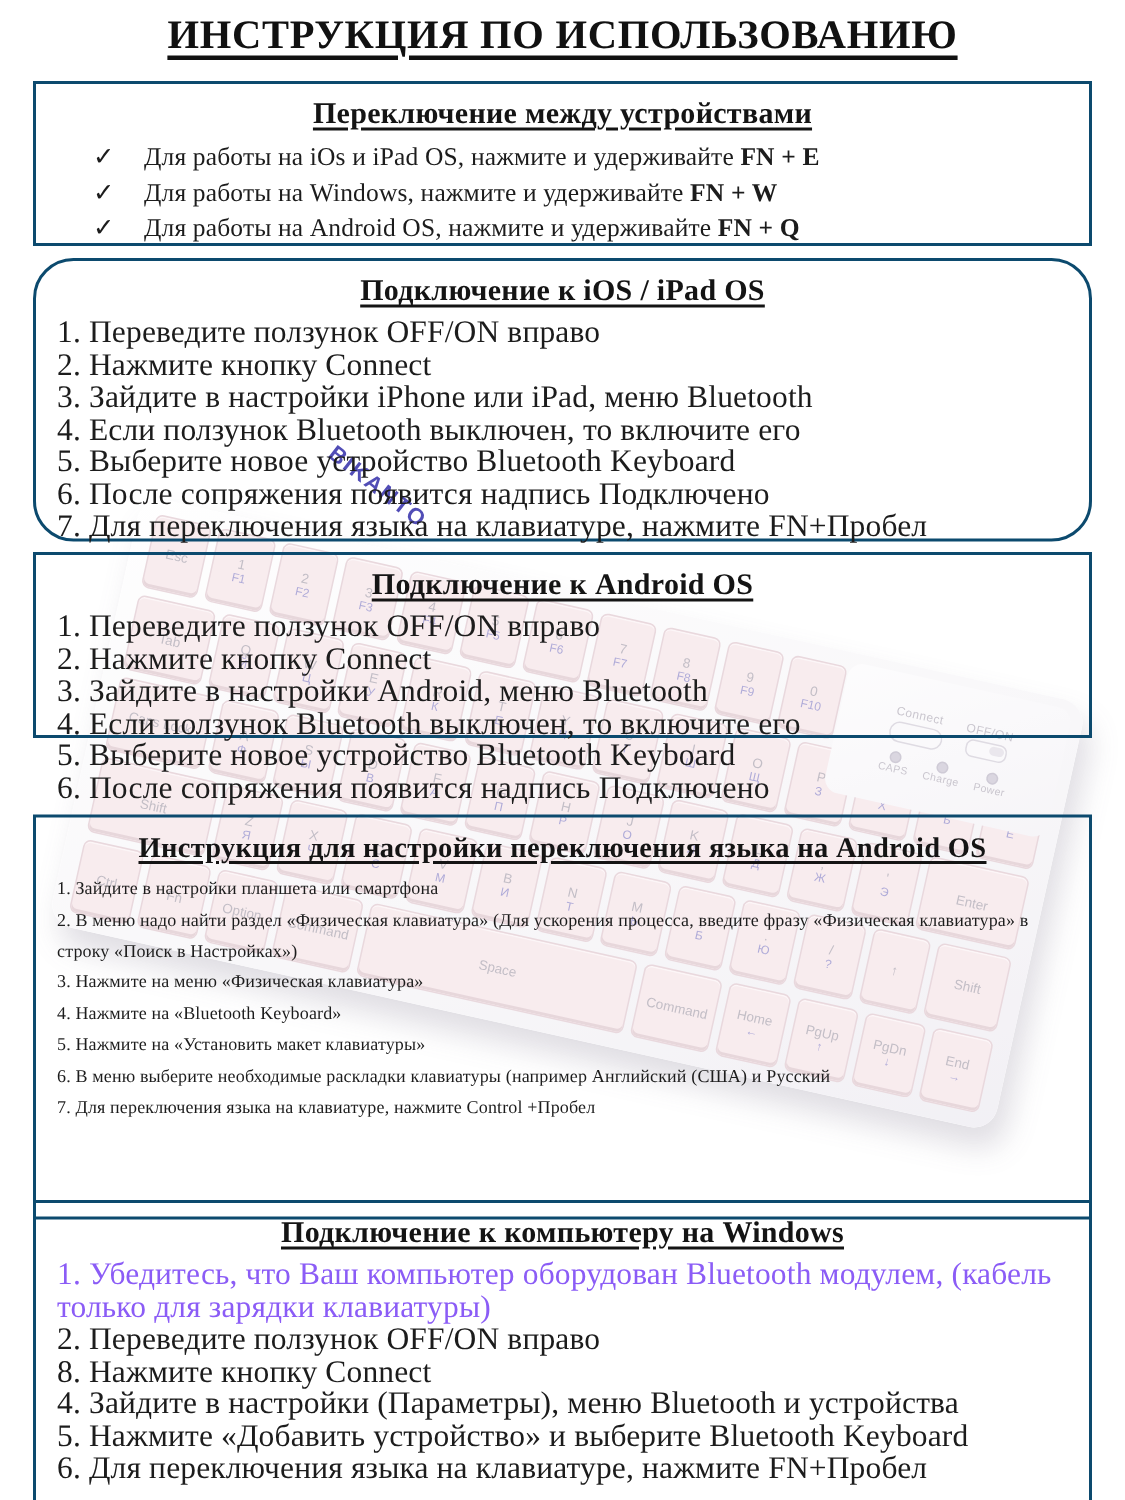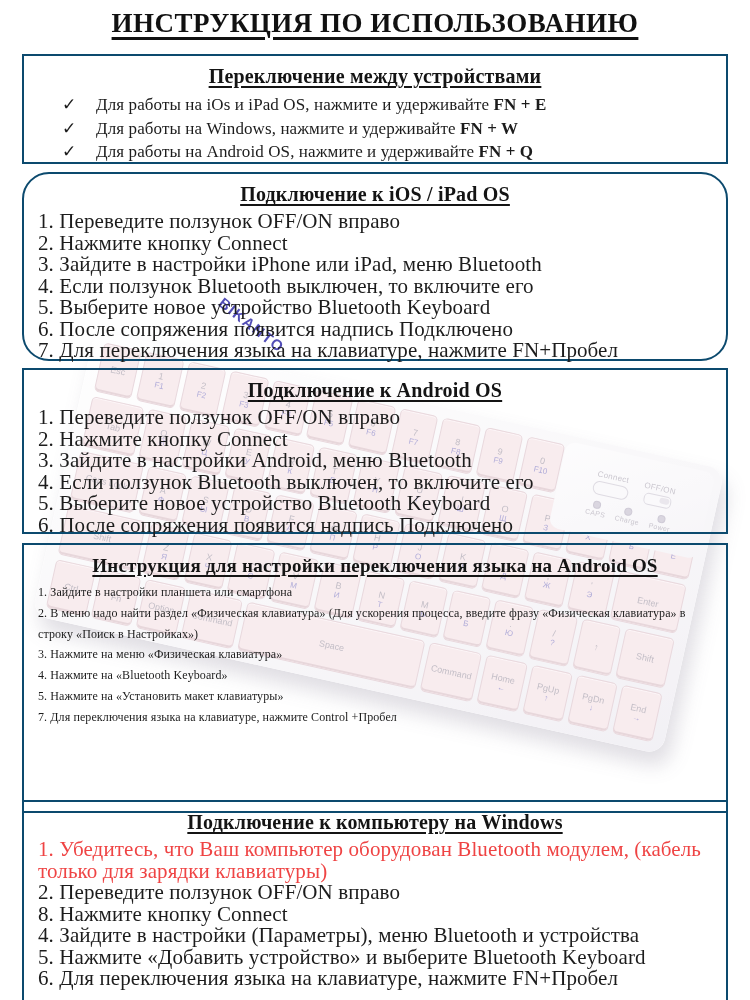--- a/index.html
+++ b/index.html
@@ -26,21 +26,21 @@
     margin:9px 0 5px; text-align:center; font-size:20px; font-weight:bold;
     color:#141414; text-decoration:underline; text-decoration-thickness:1.5px;
     text-underline-offset:3px; letter-spacing:0.2px;
   }
   .item{ margin:0; font-size:21px; line-height:21.5px; letter-spacing:0.1px; }
   .check-item{ padding-left:24px; }
   .check{ display:inline-block; width:34px; }
   #box-1{ top:54px;  height:110px; }
   #box-1 .item{ line-height:23.5px; font-size:17px; }
   #box-2{ top:172px; height:189px;border-radius:27px; }
-  #box-3{ top:368px; height:166px; }
+  #box-3{ top:368px; height:124px; }
   #box-4{ top:543px; height:270px; }
   #box-4 h2{ font-size:19px; white-space:nowrap; margin-top:10px; }
   #box-4 .item{ font-size:12px; line-height:20.8px; }
   #box-5{ top:800px; height:208px; }
   b{ font-weight:bold; }
   
   .keyboard{
     position:absolute; left:95px; top:330px; width:645px; height:292px;
     transform:rotate(12.5deg); transform-origin:0 0;
     background:linear-gradient(150deg,#ffffff 0%,#f3f1f5 55%,#e7e4ec 100%);
@@ -409,28 +409,29 @@
   </div>
 
   <div class="box" id="box-4">
     <h2>Инструкция для настройки переключения языка на Android OS</h2>
     <div>
         <p class="item">1. Зайдите в настройки планшета или смартфона</p>
         <p class="item">2. В меню надо найти раздел «Физическая клавиатура» (Для ускорения процесса, введите фразу «Физическая клавиатура» в строку «Поиск в Настройках»)</p>
         <p class="item">3. Нажмите на меню «Физическая клавиатура»</p>
         <p class="item">4. Нажмите на «Bluetooth Keyboard»</p>
         <p class="item">5. Нажмите на «Установить макет клавиатуры»</p>
+        <p class="item">6. В меню выберите необходимые раскладки клавиатуры (например Английский (США) и Русский</p>
         <p class="item">7. Для переключения языка на клавиатуре, нажмите Control +Пробел</p>
       </div>
   </div>
 
   <div class="box" id="box-5">
     <h2>Подключение к компьютеру на Windows</h2>
     <div>
-        <p class="item" style="color: #ef4444;">1. Убедитесь, что Ваш компьютер оборудован Bluetooth модулем, (кабель только для зарядки клавиатуры)</p>
+        <p class="item" style="color: #8b5cf6;">1. Убедитесь, что Ваш компьютер оборудован Bluetooth модулем, (кабель только для зарядки клавиатуры)</p>
         <p class="item">2. Переведите ползунок OFF/ON вправо</p>
         <p class="item">8. Нажмите кнопку Connect</p>
         <p class="item">4. Зайдите в настройки (Параметры), меню Bluetooth и устройства</p>
         <p class="item">5. Нажмите «Добавить устройство» и выберите Bluetooth Keyboard</p>
         <p class="item">6. Для переключения языка на клавиатуре, нажмите FN+Пробел</p>
       </div>
   </div>
 
 </div>
 

